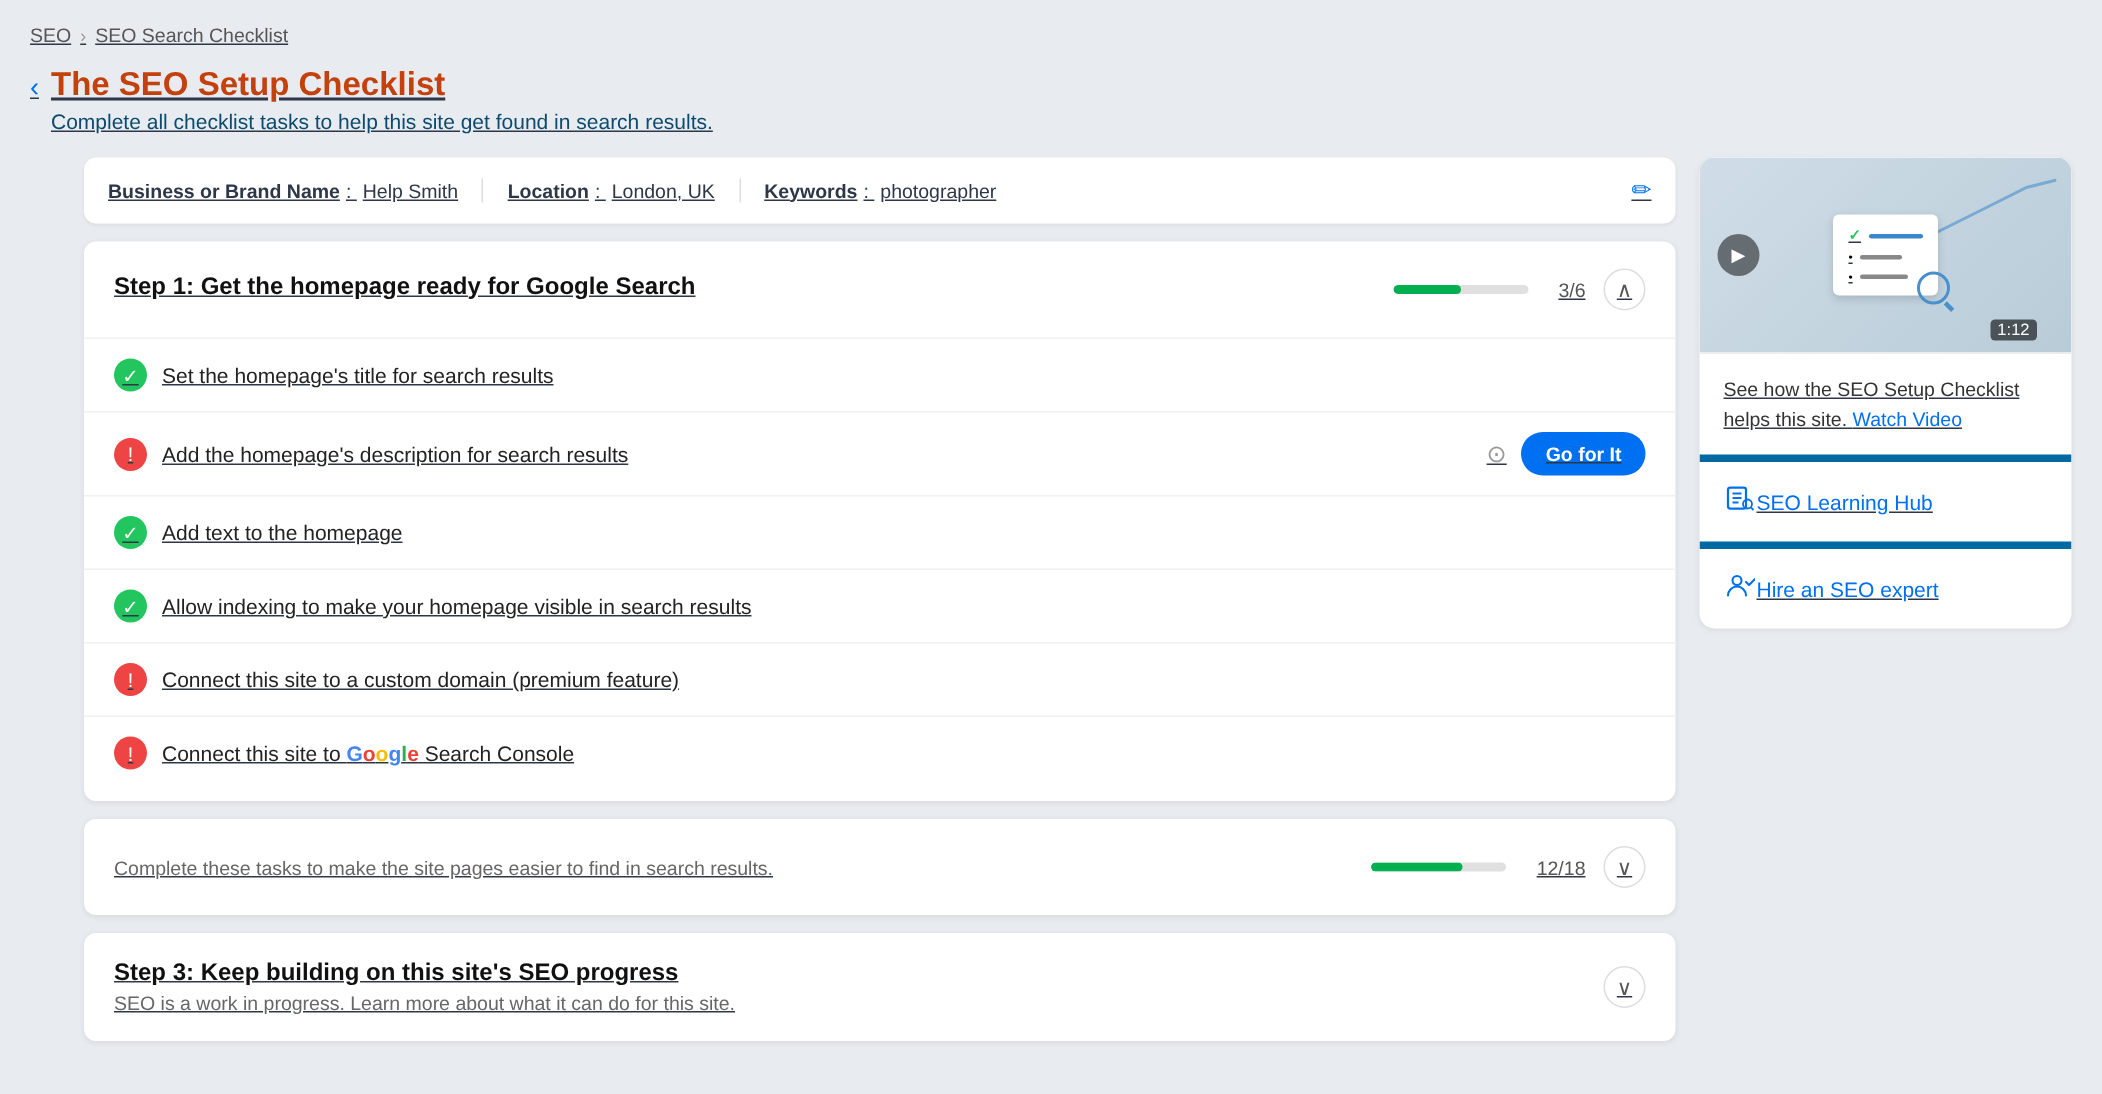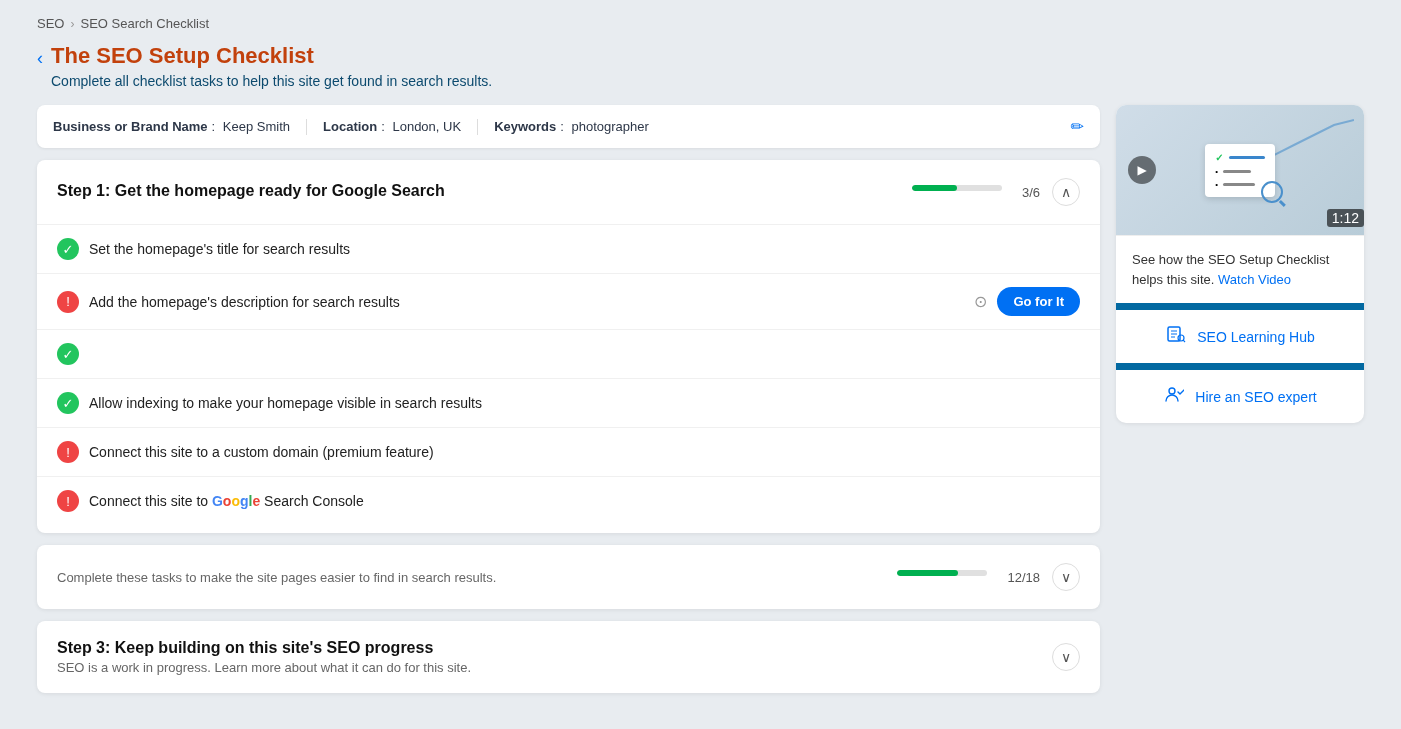--- a/index.html
+++ b/index.html
@@ -4,22 +4,23 @@
   <style>
     * { box-sizing: border-box; margin: 0; padding: 0; }
     body {
       font-family: -apple-system, BlinkMacSystemFont, 'Segoe UI', Helvetica, Arial, sans-serif;
       background: #e8ecf0;
       min-height: 729px;
       font-size: 14px;
       color: #2d3748;
     }
     .page-wrapper {
-      padding: 16px 37px;
+      padding: 16px 20px;
       max-width: 1401px;
+      text-decoration: underline;
     }
     .breadcrumb {
       display: flex;
       align-items: center;
       gap: 6px;
       font-size: 13px;
       color: #555;
       margin-bottom: 12px;
     }
     .breadcrumb-separator {
@@ -53,20 +54,21 @@
       margin-bottom: 4px;
     }
     .page-title-block p {
       font-size: 14px;
       color: #0c4a6e;
     }
     .main-layout {
       display: flex;
       gap: 16px;
       align-items: flex-start;
+      margin-left: 36px;
     }
     .left-col {
       flex: 1;
       display: flex;
       flex-direction: column;
       gap: 12px;
     }
     .right-col {
       width: 248px;
       flex-shrink: 0;
@@ -123,20 +125,21 @@
       font-weight: 700;
       color: #111;
       margin-bottom: 3px;
     }
     .step-header-text p {
       font-size: 13px;
       color: #666;
     }
     .step-progress {
       display: flex;
+      align-items: center;
       gap: 20px;
     }
     .progress-bar-wrap {
       width: 90px;
       height: 6px;
       background: #e0e0e0;
       border-radius: 3px;
       overflow: hidden;
     }
     .progress-bar-fill {
@@ -272,51 +275,49 @@
       background: rgba(0,0,0,0.5);
       border-radius: 50%;
       display: flex;
       align-items: center;
       justify-content: center;
       color: #fff;
       font-size: 12px;
     }
     .video-duration {
       position: absolute;
-      right: 0;
+      right: 23px;
       bottom: 8px;
       background: rgba(0,0,0,0.6);
       color: #fff;
-      font-size: 14px;
+      font-size: 11px;
       padding: 1px 5px;
       border-radius: 3px;
     }
     .sidebar-section {
       padding: 14px 16px;
       border-top: 1px solid #eee;
     }
     .sidebar-section:first-of-type { border-top: none; }
     .sidebar-text {
       font-size: 13px;
       color: #333;
       line-height: 1.5;
     }
     .sidebar-text a {
       color: #0070f3;
       text-decoration: none;
     }
     .sidebar-link-row {
       display: flex;
       align-items: center;
-      gap: 10px;
       padding: 14px 16px;
-      border-top: 7px solid #0369a1;
+      border-top: 5px solid #0369a1;
       cursor: pointer;
       transition: background 0.15s;
-      justify-content: center;
     }
     .sidebar-link-icon {
       color: #0070f3;
       font-size: 18px;
       width: 22px;
       text-align: center;
     }
     .sidebar-link-label {
       font-size: 14px;
       font-weight: 500;
@@ -342,21 +343,21 @@
       <p>Complete all checklist tasks to help this site get found in search results.</p>
     </div>
   </div>
 
   <div class="main-layout">
 
     <div class="left-col">
 
       <div class="info-bar">
         <div class="info-bar-item">
-          <span class="label">Business or Brand Name</span>:&nbsp;<span>Keep Smith</span>
+          <span class="label">Business or Brand Name</span>:&nbsp;<span>Help Smith</span>
         </div>
         <div class="info-bar-divider"></div>
         <div class="info-bar-item">
           <span class="label">Location</span>:&nbsp;<span>London, UK</span>
         </div>
         <div class="info-bar-divider"></div>
         <div class="info-bar-item">
           <span class="label">Keywords</span>:&nbsp;<span>photographer</span>
         </div>
         <span class="info-bar-edit">✏</span>
@@ -384,20 +385,21 @@
 
           <div class="task-row">
             <div class="task-icon error">!</div>
             <span class="task-label">Add the homepage's description for search results</span>
             <span class="hover-icon">⊙</span>
             <button class="go-btn">Go for It</button>
           </div>
 
           <div class="task-row">
             <div class="task-icon success">✓</div>
+            <span class="task-label">Add text to the homepage</span>
           </div>
 
           <div class="task-row">
             <div class="task-icon success">✓</div>
             <span class="task-label">Allow indexing to make your homepage visible in search results</span>
           </div>
 
           <div class="task-row">
             <div class="task-icon error">!</div>
             <span class="task-label">Connect this site to a custom domain (premium feature)</span>

